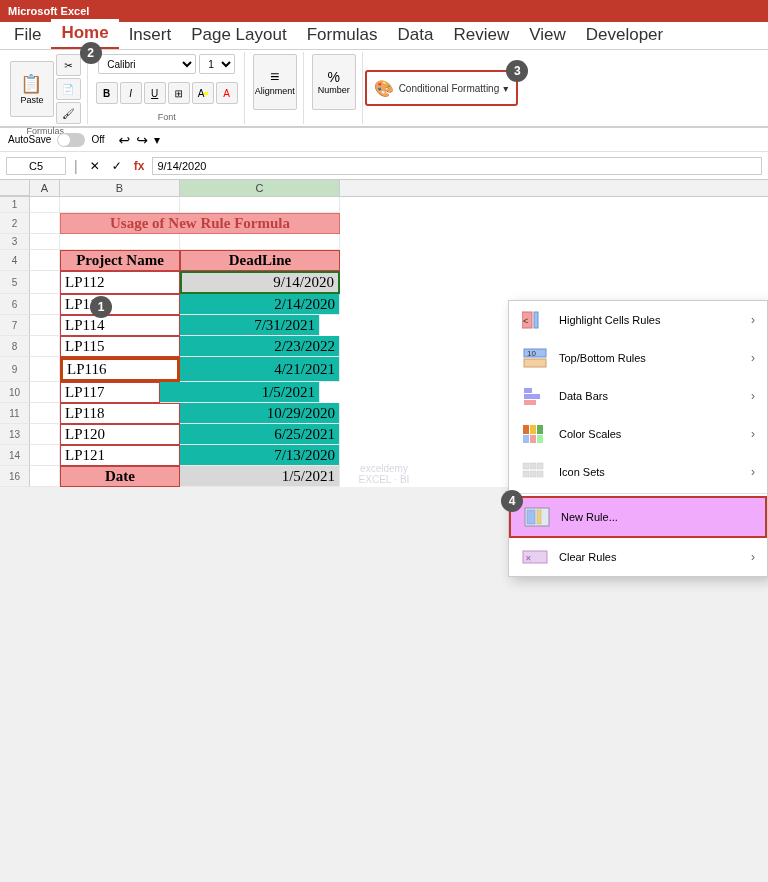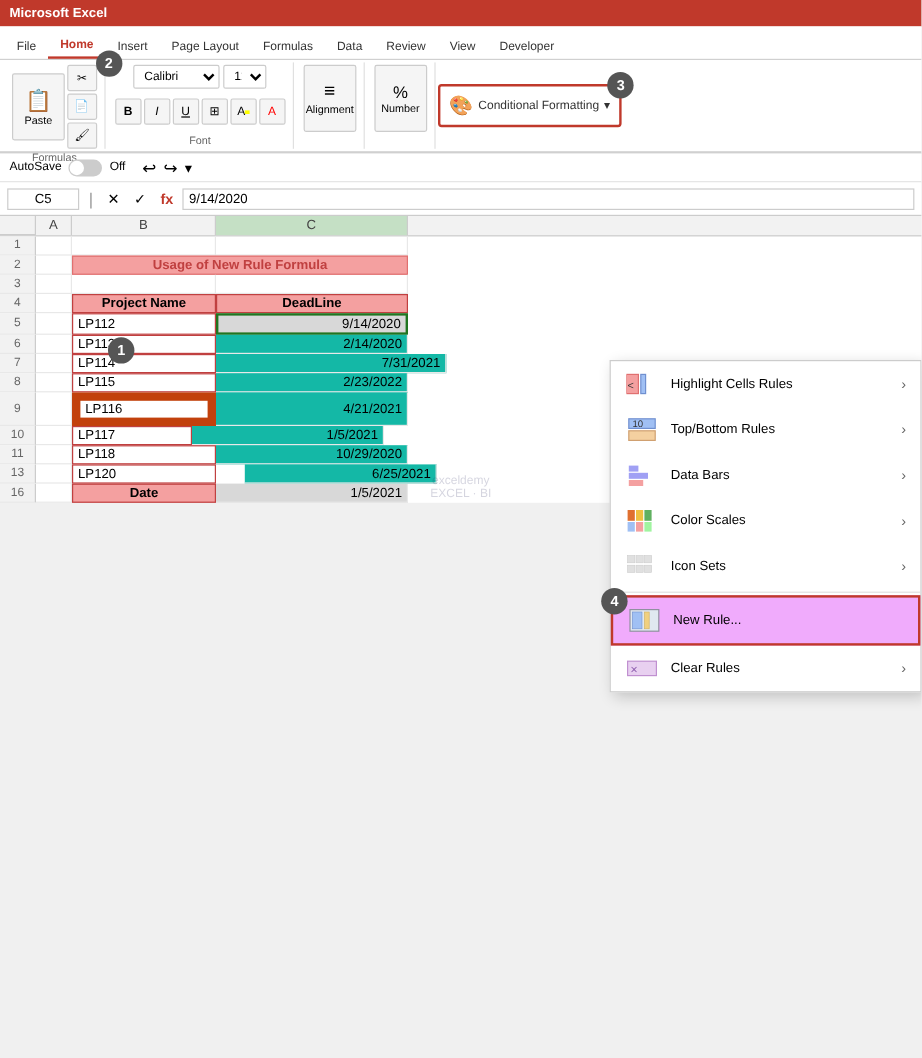--- a/index.html
+++ b/index.html
@@ -1,20 +1,20 @@
 <!DOCTYPE html>
 <html><head>
   <meta charset="utf-8">
   <style>
     * { box-sizing: border-box; margin: 0; padding: 0; }
     body { font-family: 'Segoe UI', Arial, sans-serif; font-size: 11px; background: #f0f0f0; width: 768px; height: 882px; overflow: hidden; position: relative; }
 
     
     .ribbon-tabs { background: #fff; border-bottom: 1px solid #d0d0d0; display: flex; align-items: flex-end; padding: 0 4px; height: 28px; }
-    .ribbon-tab { padding: 4px 10px; font-size: 10px; cursor: pointer; color: #333; border: none; background: none; }
+    .ribbon-tab { padding: 4px 10px; font-size: 17px; cursor: pointer; color: #333; border: none; background: none; }
     .ribbon-tab.active { color: #c0392b; border-bottom: 2px solid #c0392b; font-weight: 600; background: #fff; }
 
     
     .ribbon-toolbar { background: #fff; border-bottom: 2px solid #d0d0d0; padding: 2px 4px; display: flex; align-items: center; gap: 2px; height: 78px; }
     .ribbon-group { display: flex; flex-direction: column; align-items: center; border-right: 1px solid #e0e0e0; padding: 2px 6px; height: 100%; justify-content: space-between; }
     .ribbon-group-label { font-size: 9px; color: #666; margin-top: 2px; }
     .ribbon-row { display: flex; align-items: center; gap: 2px; }
     .rb-btn { background: #f5f5f5; border: 1px solid #ccc; border-radius: 2px; padding: 2px 5px; font-size: 10px; cursor: pointer; display: flex; align-items: center; justify-content: center; min-width: 22px; height: 22px; }
     .rb-large { flex-direction: column; height: 56px; width: 44px; font-size: 9px; }
     .rb-select { border: 1px solid #ccc; border-radius: 2px; font-size: 10px; padding: 2px 4px; height: 20px; background: white; }
@@ -37,21 +37,21 @@
     .toggle-knob { background: white; border-radius: 50%; width: 12px; height: 12px; }
 
     
     .col-headers { display: flex; background: #f2f2f2; border-bottom: 1px solid #ccc; }
     .col-header-corner { width: 30px; min-width: 30px; border-right: 1px solid #ccc; border-bottom: 1px solid #ccc; }
     .col-header { border-right: 1px solid #ccc; text-align: center; font-size: 11px; color: #444; padding: 2px; }
 
     
     .sheet-row { display: flex; }
     .row-num { min-width: 30px; width: 30px; background: #f2f2f2; border-right: 1px solid #ccc; border-bottom: 1px solid #e8e8e8; text-align: center; font-size: 10px; color: #666; padding: 2px 0; display: flex; align-items: center; justify-content: center; }
-    .cell { border-right: 1px solid #e8e8e8; border-bottom: 1px solid #e8e8e8; padding: 1px 4px; font-size: 11px; display: flex; align-items: center; overflow: hidden; }
+    .cell { border-right: 1px solid #e8e8e8; border-bottom: 1px solid #e8e8e8; padding: 1px 4px; font-size: 15px; display: flex; align-items: center; overflow: hidden; font-family: Liberation Serif, serif; }
     .cell.header-cell { background: #f4a0a0; font-weight: bold; text-align: center; justify-content: center; border: 1px solid #c04040; }
     .cell.data-cell-c { background: #14b8a6; justify-content: flex-end; }
     .cell.selected-c5 { background: #d8d8d8; border: 2px solid #207520; }
     .cell.title-cell { background: #f4a0a0; font-weight: bold; color: #c04040; text-align: center; justify-content: center; border: 1px solid #e07070; }
     .cell.date-val { justify-content: flex-end; }
 
     
     .dropdown-menu { position: absolute; top: 120px; right: 0; width: 260px; background: white; border: 1px solid #ccc; box-shadow: 4px 4px 12px rgba(0,0,0,0.2); z-index: 100; }
     .menu-item { display: flex; align-items: center; padding: 8px 12px; cursor: pointer; font-size: 11px; gap: 10px; }
     .menu-item.new-rule { background: #f0abfc; border: 2px solid #c0392b; }
@@ -99,21 +99,21 @@
         <button class="rb-btn">✂</button>
         <button class="rb-btn">📄</button>
         <button class="rb-btn">🖌</button>
       </div>
     </div>
     <span class="ribbon-group-label">Formulas</span>
   </div>
 
   <div class="ribbon-group" style="position:relative;">
     <div class="ribbon-row" style="gap:3px;">
-      <select class="rb-select" style="width:72px;">
+      <select class="rb-select" style="width:98px;">
         <option>Calibri</option>
       </select>
       <select class="rb-select" style="width:36px;">
         <option>11</option>
       </select>
     </div>
     <div class="ribbon-row" style="gap:2px; margin-top:2px;">
       <button class="rb-btn bold">B</button>
       <button class="rb-btn italic">I</button>
       <button class="rb-btn underline">U</button>
@@ -223,51 +223,57 @@
       <div class="cell" style="width:30px; min-width:30px;"></div>
       <div class="cell" style="width:120px; border:1px solid #c04040;">LP113</div>
       <div class="cell data-cell-c" style="width:160px;">2/14/2020</div>
 
       <div class="badge" style="left:90px; top:2px; background:#555; width:22px; height:22px; font-size:12px;">1</div>
     </div>
     <div class="sheet-row">
       <div class="row-num">7</div>
       <div class="cell" style="width:30px;"></div>
       <div class="cell" style="width:120px; border:1px solid #c04040;">LP114</div>
-      <div class="cell data-cell-c" style="width:192px;padding-left:40px;">7/31/2021</div>
+      <div class="cell data-cell-c" style="width:140px;padding-left:40px;">7/31/2021</div>
     </div>
     <div class="sheet-row">
       <div class="row-num">8</div>
       <div class="cell" style="width:30px;"></div>
       <div class="cell" style="width:120px; border:1px solid #c04040;">LP115</div>
       <div class="cell data-cell-c" style="width:160px;">2/23/2022</div>
     </div>
     <div class="sheet-row">
       <div class="row-num">9</div>
       <div class="cell" style="width:30px;"></div>
-      <div class="cell" style="width:120px; border:7px solid #c2410c;">LP116</div>
+      <div class="cell" style="width:120px; border:3px solid #c2410c;">LP116</div>
       <div class="cell data-cell-c" style="width:160px;">4/21/2021</div>
     </div>
     <div class="sheet-row">
       <div class="row-num">10</div>
       <div class="cell" style="width:30px;"></div>
       <div class="cell" style="width:100px; border:1px solid #c04040;">LP117</div>
       <div class="cell data-cell-c" style="width:160px;">1/5/2021</div>
     </div>
     <div class="sheet-row">
       <div class="row-num">11</div>
       <div class="cell" style="width:30px;"></div>
       <div class="cell" style="width:120px; border:1px solid #c04040;">LP118</div>
       <div class="cell data-cell-c" style="width:160px;">10/29/2020</div>
     </div>
     <div class="sheet-row">
       <div class="row-num">13</div>
       <div class="cell" style="width:30px;"></div>
       <div class="cell" style="width:120px; border:1px solid #c04040;">LP120</div>
-      <div class="cell data-cell-c" style="width:160px;margin-left:24px;">6/25/2021</div>
+      <div class="cell data-cell-c" style="width:160px;">6/25/2021</div>
+    </div>
+    <div class="sheet-row">
+      <div class="row-num">14</div>
+      <div class="cell" style="width:30px;"></div>
+      <div class="cell" style="width:120px; border:1px solid #c04040;">LP121</div>
+      <div class="cell data-cell-c" style="width:160px;">7/13/2020</div>
     </div>
   </div>
 
 
   <div class="sheet-row">
     <div class="row-num">16</div>
     <div class="cell" style="width:30px;"></div>
     <div class="cell header-cell" style="width:120px;">Date</div>
     <div class="cell date-val" style="width:160px; background:#d8d8d8;">1/5/2021</div>
   </div>

